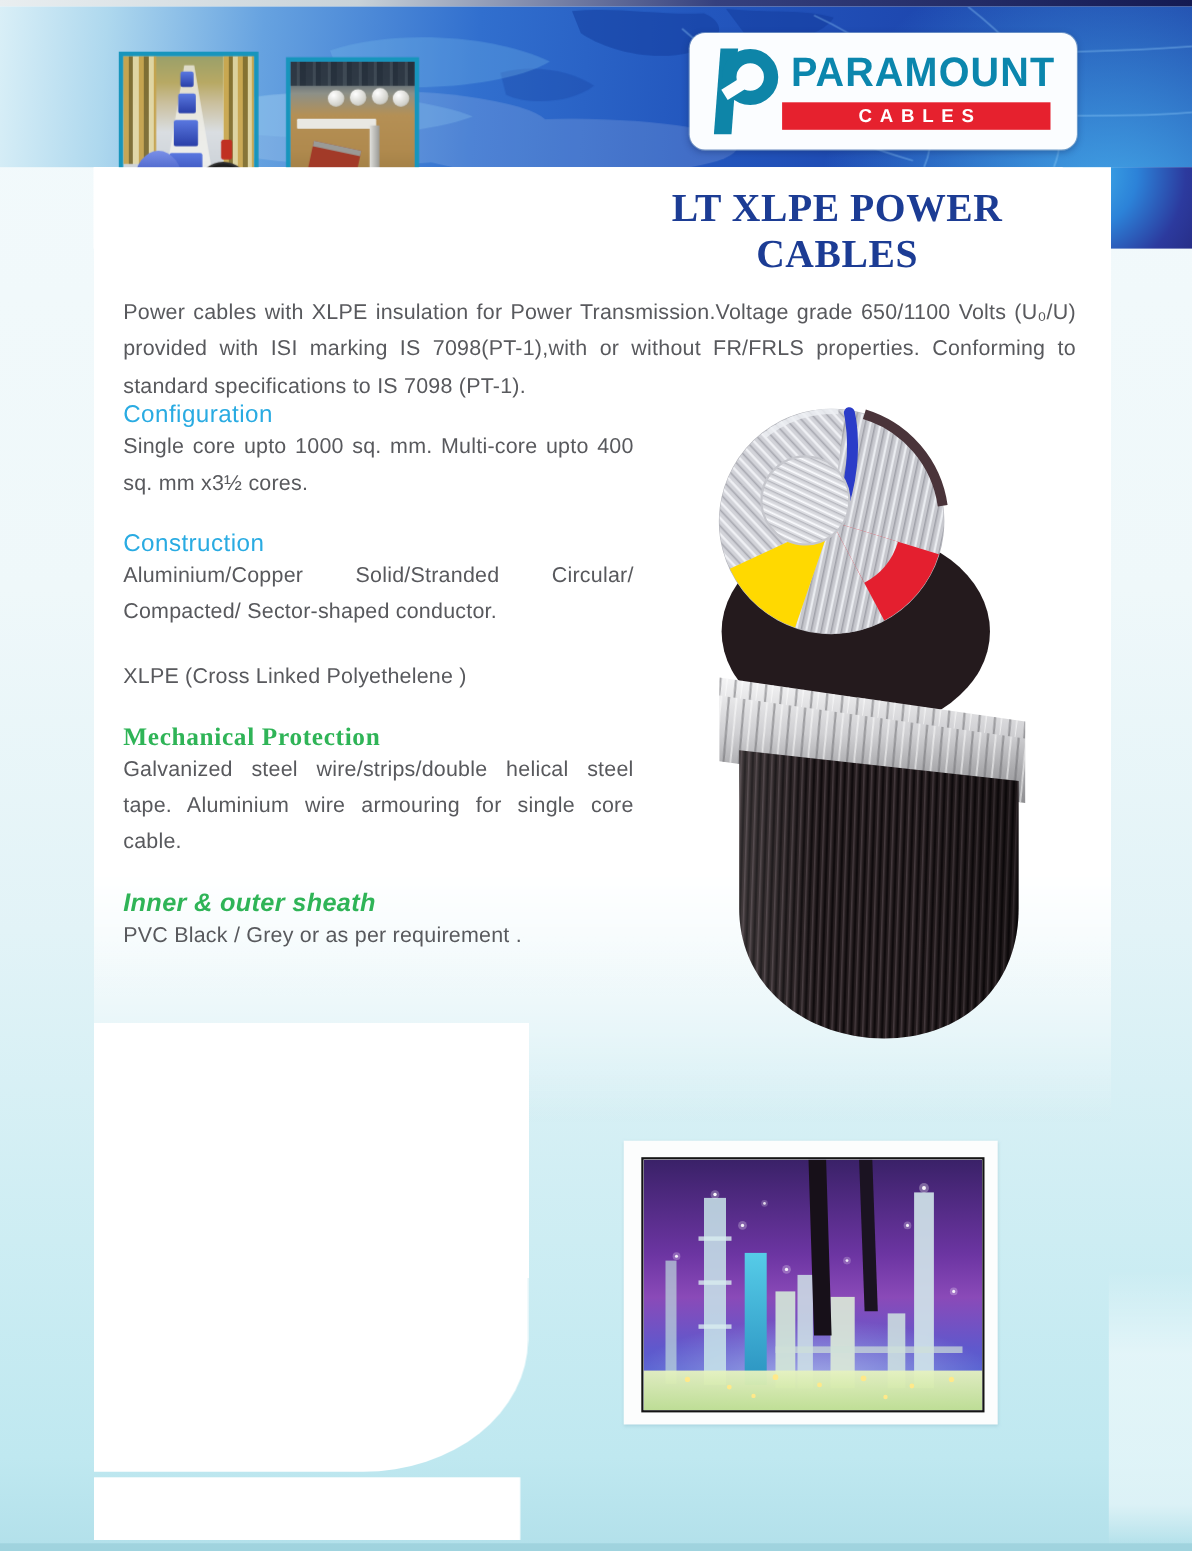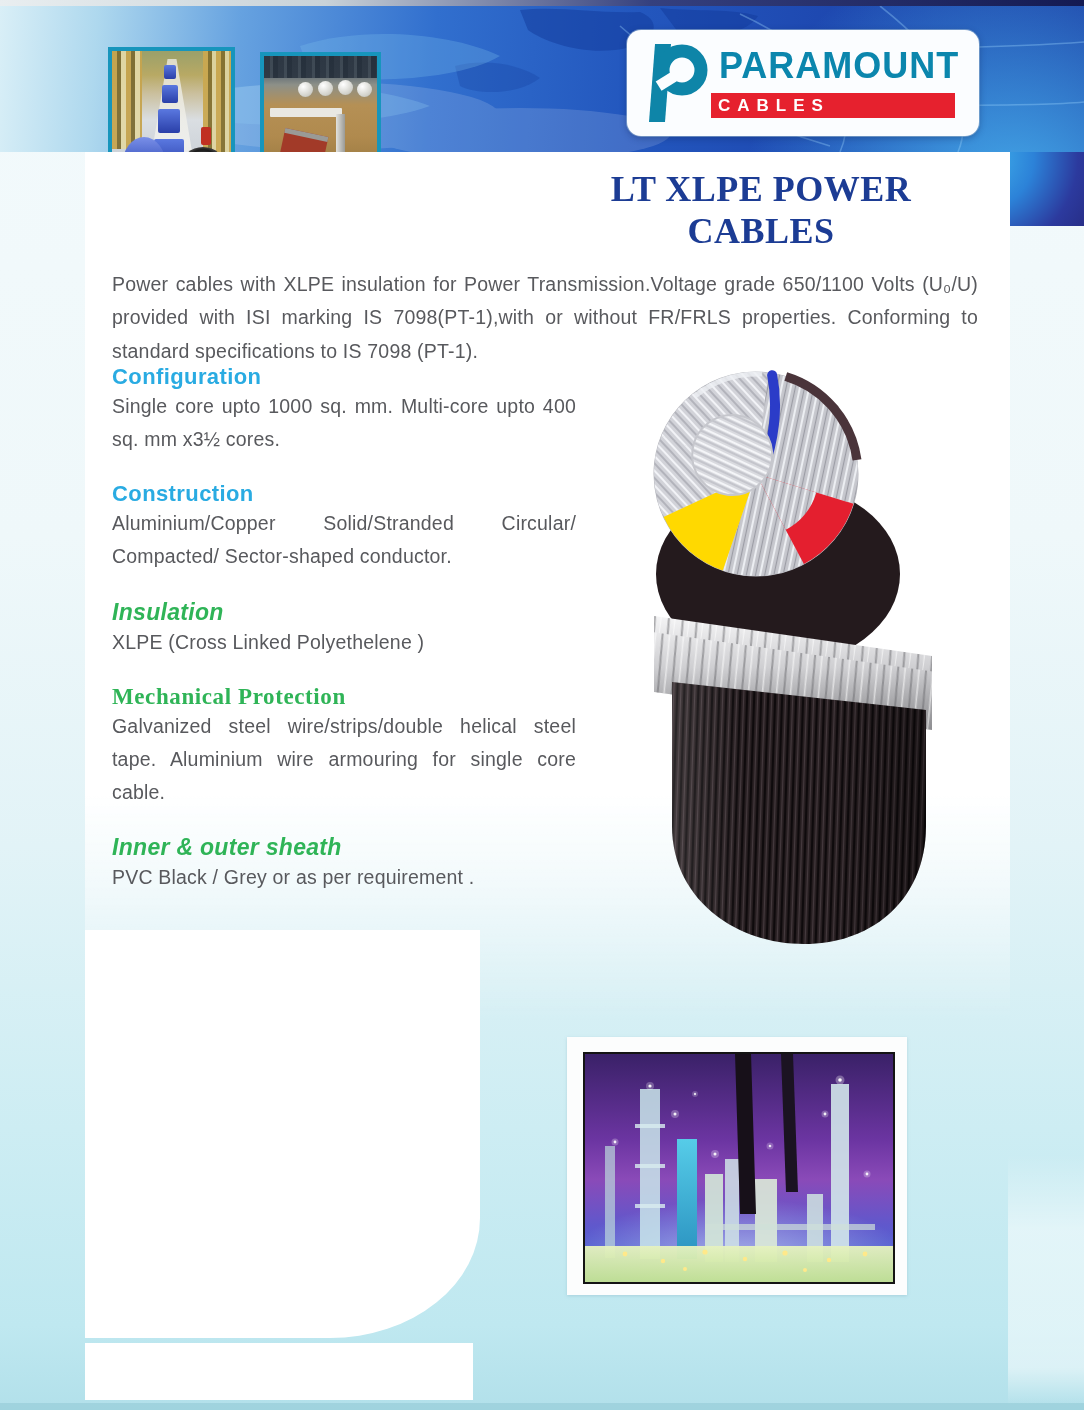--- a/index.html
+++ b/index.html
@@ -20,21 +20,21 @@
     background:linear-gradient(90deg,#ffffff 0%,#fdfeff 55%,#f3f8fd 82%,#ebf3fb 100%);}
   .page-title{position:absolute;top:168px;left:556px;width:410px;text-align:center;
     font-family:"Liberation Serif",serif;font-weight:bold;font-size:36px;color:#1c3c94;letter-spacing:.5px;}
   
   .logo{position:absolute;top:30px;left:627px;width:352px;height:106px;background:#fbfdff;border-radius:14px;
     box-shadow:0 0 0 1px rgba(160,190,215,.55),0 2px 7px rgba(15,35,90,.4);}
   .logo-p{position:absolute;left:14px;top:10px;}
   .logo-brand{position:absolute;left:92px;top:14px;font-size:36px;font-weight:bold;color:#0b86ad;
     letter-spacing:1px;transform:scaleY(1.04);transform-origin:left top;}
   .logo-redbar{position:absolute;left:84px;top:63px;width:244px;height:25px;background:#e6212e;}
-  .logo-sub{display:block;text-align:left;color:#ffffff;font-weight:bold;font-size:17px;
+  .logo-sub{display:block;text-align:center;color:#ffffff;font-weight:bold;font-size:17px;
     letter-spacing:7px;line-height:25px;padding-left:7px;}
   
   .photo{position:absolute;border:4px solid #1795bc;overflow:hidden;}
   .photo1{left:108px;top:47px;width:119px;height:150px;
     background:linear-gradient(180deg,#9aa06a 0%,#b8a964 16%,#cabf9c 28%,#dadee2 46%,#ccd2d8 70%,#bfc6cc 100%);}
   .photo1 .wall-l{position:absolute;left:0;top:0;width:30px;height:98px;opacity:.95;
     background:repeating-linear-gradient(90deg,#c6a44e 0 5px,#7c6c32 5px 9px,#e2d8a6 9px 14px);}
   .photo1 .wall-r{position:absolute;right:0;top:0;width:28px;height:104px;opacity:.95;
     background:repeating-linear-gradient(90deg,#caa850 0 5px,#83702f 5px 9px,#ded4a0 9px 13px);}
   .photo1 .aisle{position:absolute;left:32px;top:8px;width:56px;height:140px;opacity:.85;
@@ -66,21 +66,21 @@
     border-bottom-right-radius:150px 120px;}
   .bottom-bar{position:absolute;left:85px;top:1343px;width:388px;height:57px;background:#ffffff;}
   .right-strip{position:absolute;left:1008px;top:1155px;width:76px;height:250px;
     background:linear-gradient(180deg,rgba(255,255,255,0) 0%,rgba(255,255,255,.5) 30%,rgba(255,255,255,.5) 85%,rgba(255,255,255,0) 100%);}
   .bottom-edge{position:absolute;left:0;top:1403px;width:1084px;height:7px;background:#8fc8d4;opacity:.55;}
   
   .intro{position:absolute;left:112px;top:248px;width:866px;font-size:19.5px;line-height:1.74;
     color:#58595d;text-align:justify;letter-spacing:.2px;}
   .sections{position:absolute;left:112px;top:364px;width:464px;}
   .sections h3,.sections h4{margin:0;}
-  .h-cyan{font-size:22px;font-weight:bold;color:#29abe2;letter-spacing:.4px;margin-bottom:2px;}
+  .h-cyan{font-size:22px;font-weight:normal;color:#29abe2;letter-spacing:.4px;margin-bottom:2px;}
   .h-green-i{font-size:23px;font-weight:bold;font-style:italic;color:#2fb457;letter-spacing:.3px;margin-bottom:2px;}
   .h-green-b{font-size:23px;font-weight:bold;color:#2fb457;letter-spacing:.6px;margin-bottom:2px;font-family:Liberation Serif, serif;}
   .sec-body{margin:0 0 25px 0;font-size:19.5px;line-height:1.7;color:#58595d;text-align:justify;letter-spacing:.2px;}
   .mb-construction{margin-bottom:12px;}
   
   .cable-fig{position:absolute;left:628px;top:356px;width:330px;height:600px;}
   
   .refinery-frame{position:absolute;left:567px;top:1037px;width:340px;height:258px;background:#fcfdfd;
     box-shadow:0 1px 3px rgba(120,170,185,.35);}
   .refinery{position:absolute;left:16px;top:15px;width:308px;height:228px;border:2px solid #141414;
@@ -167,21 +167,20 @@
 
   <div class="page-title">LT XLPE POWER CABLES</div>
 
   <p class="intro">Power cables with XLPE insulation for Power Transmission.Voltage grade 650/1100 Volts (U₀/U) provided with ISI marking IS 7098(PT-1),with or without FR/FRLS properties. Conforming to standard specifications to IS 7098 (PT-1).</p>
 
   <div class="sections">
     <h3 class="h-cyan">Configuration</h3>
     <p class="sec-body">Single core upto 1000 sq. mm. Multi-core upto 400 sq. mm x3½ cores.</p>
     <h3 class="h-cyan mb-construction">Construction</h3>
     <p class="sec-body">Aluminium/Copper Solid/Stranded Circular/ Compacted/ Sector-shaped conductor.</p>
-    <h4 class="h-green-i">Insulation</h4>
     <p class="sec-body">XLPE (Cross Linked Polyethelene )</p>
     <h4 class="h-green-b">Mechanical Protection</h4>
     <p class="sec-body">Galvanized steel wire/strips/double helical steel tape. Aluminium wire armouring for single core cable.</p>
     <h4 class="h-green-i">Inner &amp; outer sheath</h4>
     <p class="sec-body">PVC Black / Grey or as per requirement .</p>
   </div>
 
   <svg class="cable-fig" viewBox="0 0 330 600">
     <defs>
       <pattern id="hatchA" width="10" height="10" patternUnits="userSpaceOnUse" patternTransform="rotate(40)">

